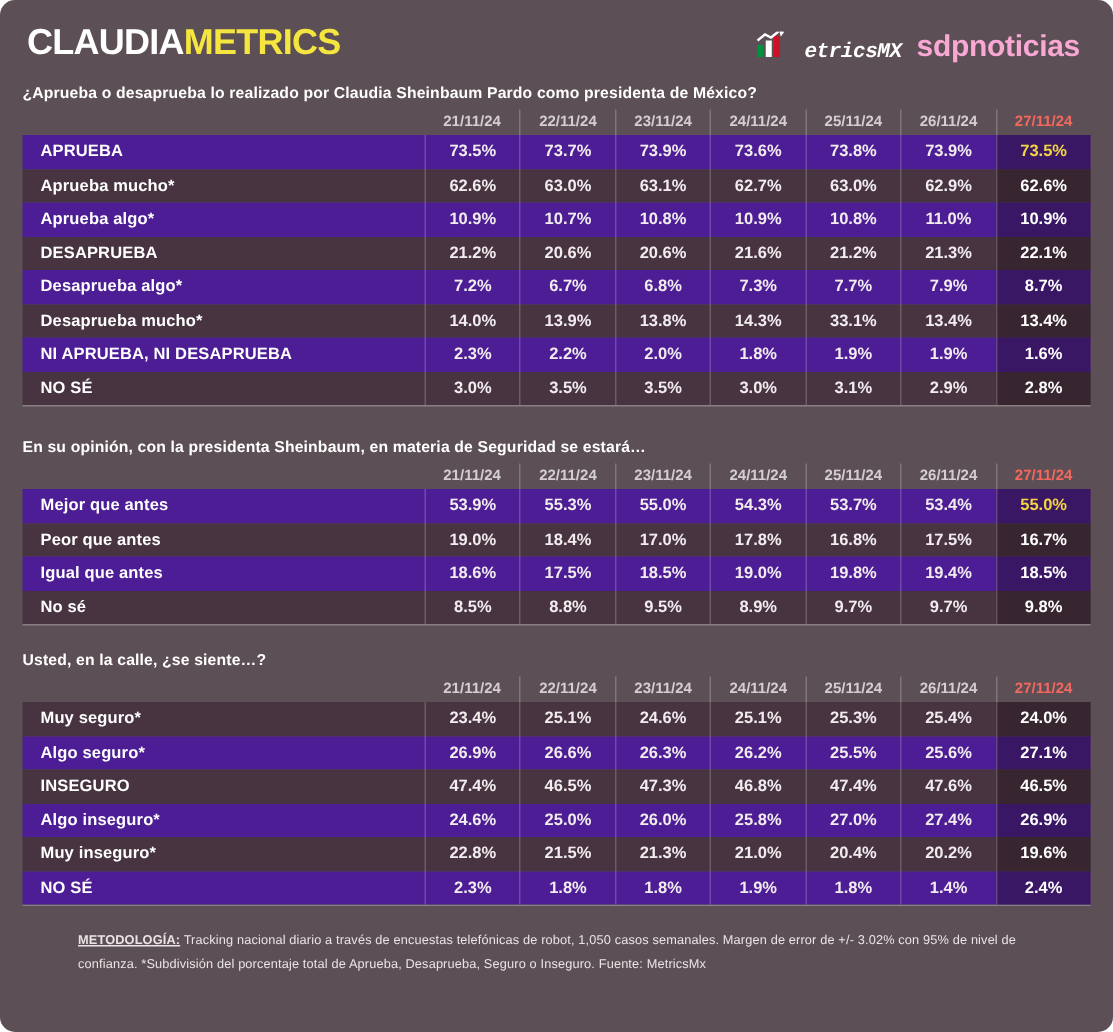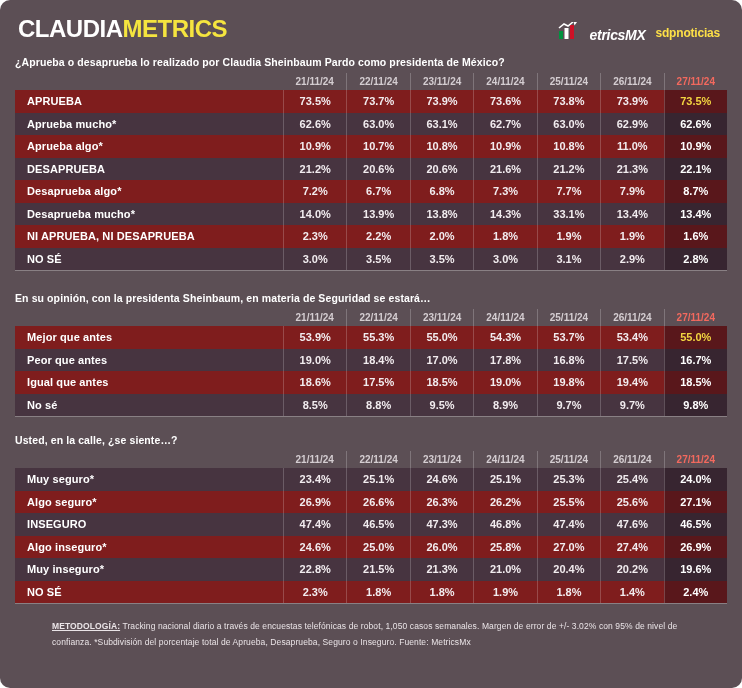--- a/index.html
+++ b/index.html
@@ -7,41 +7,41 @@
   .card{
     position:relative;width:742px;height:688px;background:#5c4f55;
     border-radius:10px;overflow:hidden;margin:0 auto;
   }
   
   .topbar{display:flex;justify-content:space-between;align-items:flex-end;
     padding:15px 22px 4px 18px;}
   .brand{font-size:24px;font-weight:700;letter-spacing:-0.5px;color:#ffffff;}
   .brand .accent{color:#f5e53f;}
   .logos{display:flex;align-items:center;gap:10px;}
-  .metricsmx{display:flex;align-items:flex-end;gap:13px;}
+  .metricsmx{display:flex;align-items:flex-end;gap:13px;font-family:Liberation Mono, monospace;}
   .metricsmx .wordmark{color:#ffffff;font-weight:700;font-style:italic;
     font-size:14px;letter-spacing:-0.3px;}
-  .sdp{color:#fde047;font-weight:700;font-size:12px;letter-spacing:-0.2px;}
+  .sdp{color:#f9a8d4;font-weight:700;font-size:20px;letter-spacing:-0.2px;}
   
   .tables{padding:0 15px;}
   .table-title{color:#ffffff;font-weight:700;font-size:10.5px;text-align:left;
     letter-spacing:0.1px;}
   .t1 .table-title{margin:9px 0 5px 0;}
   .t2 .table-title{margin:21px 0 5px 0;}
   .t3 .table-title{margin:17px 0 5px 0;}
   .grid{display:grid;grid-template-columns:268px repeat(7,1fr);}
   .hdr{height:17px;align-items:center;}
   .hdr .hcell{display:flex;align-items:center;justify-content:center;
     color:#d4cdd1;font-size:10px;font-weight:700;
     border-left:1px solid rgba(255,255,255,0.22);height:100%;}
   .hdr .hcell.first{border-left:none;}
   .hdr .hcell.last{color:#f3695e;}
   .rows{border-bottom:1px solid rgba(255,255,255,0.28);}
   .row{display:grid;grid-template-columns:268px repeat(7,1fr);height:22.5px;}
-  .row.light{background:#7f1d1d;}
+  .row.light{background:#4c1d95;}
   .row.dark{background:#473440;}
   .rlabel{display:flex;align-items:center;padding-left:12px;color:#ffffff;
     font-weight:700;font-size:11px;letter-spacing:0.1px;}
   .vcell{display:flex;align-items:center;justify-content:center;color:#f2ecef;
     font-weight:700;font-size:11px;border-left:1px solid rgba(255,255,255,0.20);}
   .vcell.last{background:rgba(28,14,23,0.38);color:#ffffff;}
   .vcell.last.gold{color:#f2d541;}
   
   .footer{padding:15px 52px 0 52px;color:#eae4e7;font-size:8.5px;
     line-height:1.85;letter-spacing:0.1px;}

